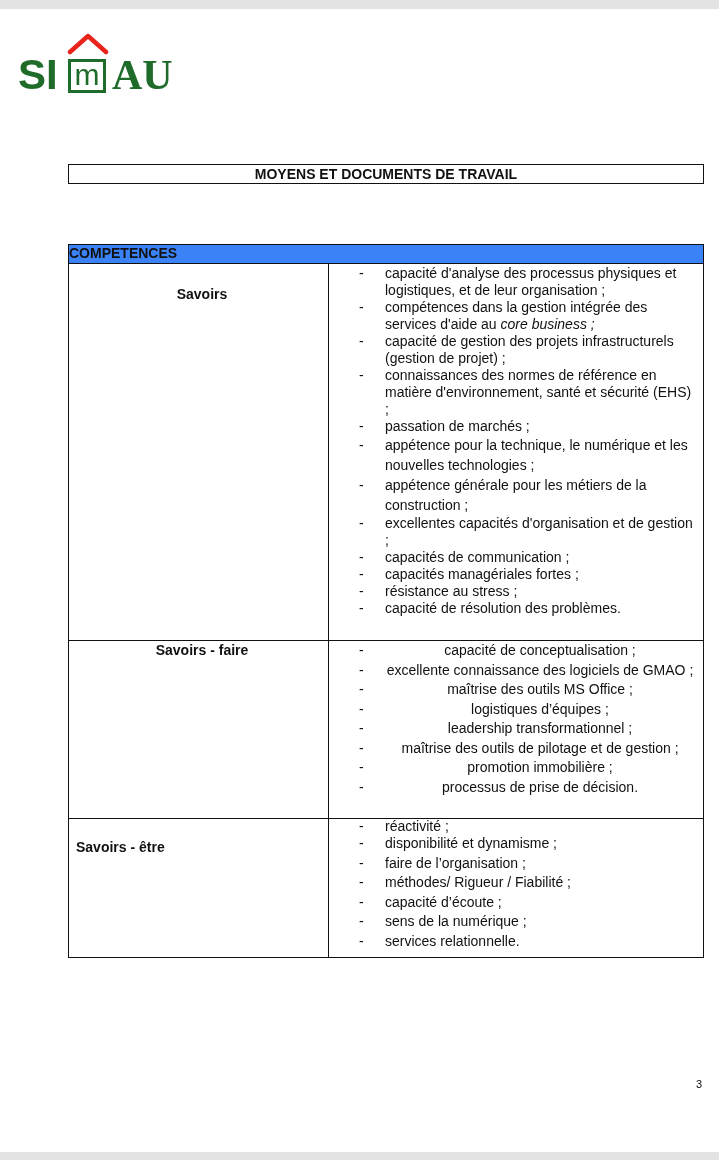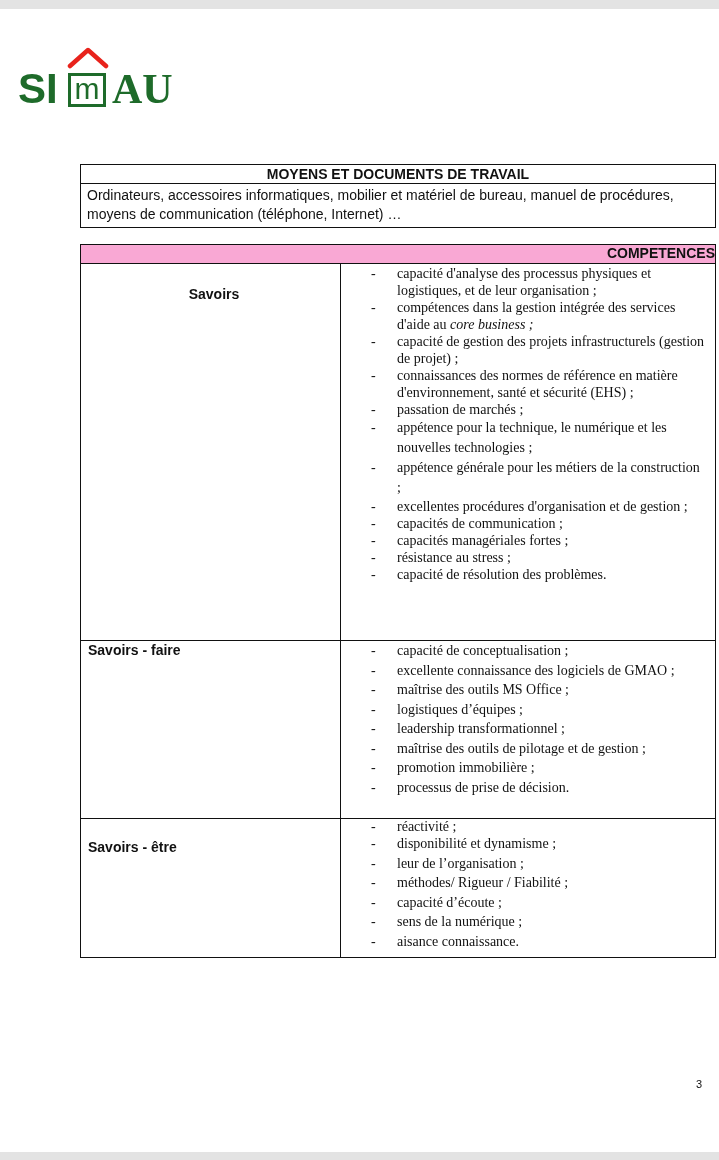--- a/index.html
+++ b/index.html
@@ -5,53 +5,53 @@
     html, body { margin: 0; padding: 0; }
     body {
       width: 719px; height: 1160px; position: relative; overflow: hidden;
       background: #ffffff;
       font-family: "Liberation Sans", sans-serif;
       color: #111;
     }
     .band-top { position: absolute; left: 0; top: 0; width: 719px; height: 9px; background: #e3e3e3; }
     .band-bottom { position: absolute; left: 0; top: 1152px; width: 719px; height: 8px; background: #e3e3e3; }
 
-    .logo { position: absolute; left: 18px; top: 47px; width: 170px; height: 64px; }
+    .logo { position: absolute; left: 18px; top: 33px; width: 170px; height: 64px; }
     .logo .txt {
       position: absolute; top: 20px; font-weight: bold; font-size: 42px; line-height: 44px;
       color: #1e6b2a; letter-spacing: 0px;
     }
     .logo .si { left: 0; }
     .logo .au { left: 94px; font-family: Liberation Serif, serif; }
     .logo .mbox {
       position: absolute; left: 50px; top: 26px; width: 38px; height: 34px;
       border: 3px solid #1e6b2a; box-sizing: border-box;
     }
     .logo .mbox span {
       position: absolute; left: 0; right: 0; top: -4px; text-align: center;
       font-size: 30px; line-height: 34px; color: #1e6b2a; font-weight: normal;
     }
     .logo .roof { position: absolute; left: 48px; top: 0; width: 44px; height: 22px; }
 
     table.box {
       position: absolute; left: 68px; width: 636px;
-      border-collapse: collapse; font-size: 14px; line-height: 17px; margin-left: 12px;
+      border-collapse: collapse; font-size: 14px; line-height: 17px;
     }
     table.box td { border: 1.2px solid #111; vertical-align: top; padding: 0; }
 
     #t-moyens { top: 164px; }
     #t-moyens .hdr { text-align: center; font-weight: bold; height: 17px; padding-top: 1px; }
     #t-moyens .body { padding: 2px 6px 3px 6px; line-height: 19px; }
 
     #t-comp { top: 244px; }
-    #t-comp .hdr { text-align: right; font-weight: bold; background: #f9a8d4; height: 18px; }
+    #t-comp .hdr { text-align: left; font-weight: bold; background: #3b82f6; height: 18px; }
     #t-comp td.lbl { width: 252px; font-weight: bold; padding-left: 7px; }
     #t-comp td.items { padding-left: 30px; padding-right: 8px; }
 
-    ul.dash { list-style: none; margin: 0; padding: 0; font-family: Liberation Serif, serif; }
+    ul.dash { list-style: none; margin: 0; padding: 0; }
     ul.dash li { position: relative; padding-left: 26px; }
     ul.dash li::before {
       content: "-"; position: absolute; left: 0; top: 0;
     }
     ul.dash li.tall { line-height: 20px; }
     .it { font-style: italic; }
 
     .page-num { position: absolute; left: 696px; top: 1078px; font-size: 11px; }
   </style>
 </head>
@@ -68,23 +68,20 @@
     <span>m</span>
   </div>
   <span class="txt au">AU</span>
 </div>
 
 <table class="box" id="t-moyens">
   <tbody>
       <tr>
     <td class="hdr">MOYENS ET DOCUMENTS DE TRAVAIL</td>
   </tr>
-  <tr>
-    <td class="body">Ordinateurs, accessoires informatiques, mobilier et matériel de bureau, manuel de procédures, moyens de communication (téléphone, Internet) …</td>
-  </tr>
 </tbody>
   </table>
 
 <table class="box" id="t-comp">
   <tbody>
       <tr>
     <td class="hdr" colspan="2">COMPETENCES</td>
   </tr>
 
   <tr style="height:377px;">
@@ -93,30 +90,30 @@
     </td>
     <td class="items">
       <ul class="dash" style="padding-top:1px;">
         <li>capacité d'analyse des processus physiques et logistiques, et de leur organisation ;</li>
         <li><span>compétences dans la gestion intégrée des services d'aide au </span><span class="it">core business ;</span></li>
         <li>capacité de gestion des projets infrastructurels (gestion de projet) ;</li>
         <li>connaissances des normes de référence en matière d'environnement, santé et sécurité (EHS) ;</li>
         <li>passation de marchés ;</li>
         <li class="tall">appétence pour la technique, le numérique et les nouvelles technologies ;</li>
         <li class="tall"> appétence générale pour les métiers de la construction ;</li>
-        <li>excellentes procédures d'organisation et de gestion ;</li>
+        <li>excellentes capacités d'organisation et de gestion ;</li>
         <li>capacités de communication ;</li>
         <li>capacités managériales fortes ;</li>
         <li>résistance au stress ;</li>
         <li>capacité de résolution des problèmes.</li>
       </ul>
     </td>
   </tr>
 
-  <tr style="height:178px;">
+  <tr style="height:178px;text-align:center;">
     <td class="lbl">
       <div style="padding-top:1px;">Savoirs - faire</div>
     </td>
     <td class="items">
       <ul class="dash" style="line-height:19.5px; padding-top:0;">
         <li>capacité de conceptualisation ;</li>
         <li>excellente connaissance des logiciels de GMAO ;</li>
         <li>maîtrise des outils MS Office ;</li>
         <li>logistiques d’équipes ;</li>
         <li>leadership transformationnel ;</li>
@@ -128,25 +125,25 @@
   </tr>
 
   <tr style="height:139px;">
     <td class="lbl">
       <div style="padding-top:20px;">Savoirs - être</div>
     </td>
     <td class="items">
       <ul class="dash" style="line-height:19.5px;">
         <li style="line-height:15px;">réactivité ;</li>
         <li>disponibilité et dynamisme ;</li>
-        <li>leur de l’organisation ;</li>
+        <li>faire de l’organisation ;</li>
         <li>méthodes/ Rigueur / Fiabilité ;</li>
         <li>capacité d’écoute ;</li>
         <li>sens de la numérique ;</li>
-        <li>aisance connaissance.</li>
+        <li>services relationnelle.</li>
       </ul>
     </td>
   </tr>
 </tbody>
   </table>
 
 <div class="page-num">3</div>
 
 <div class="band-bottom"></div>
 

